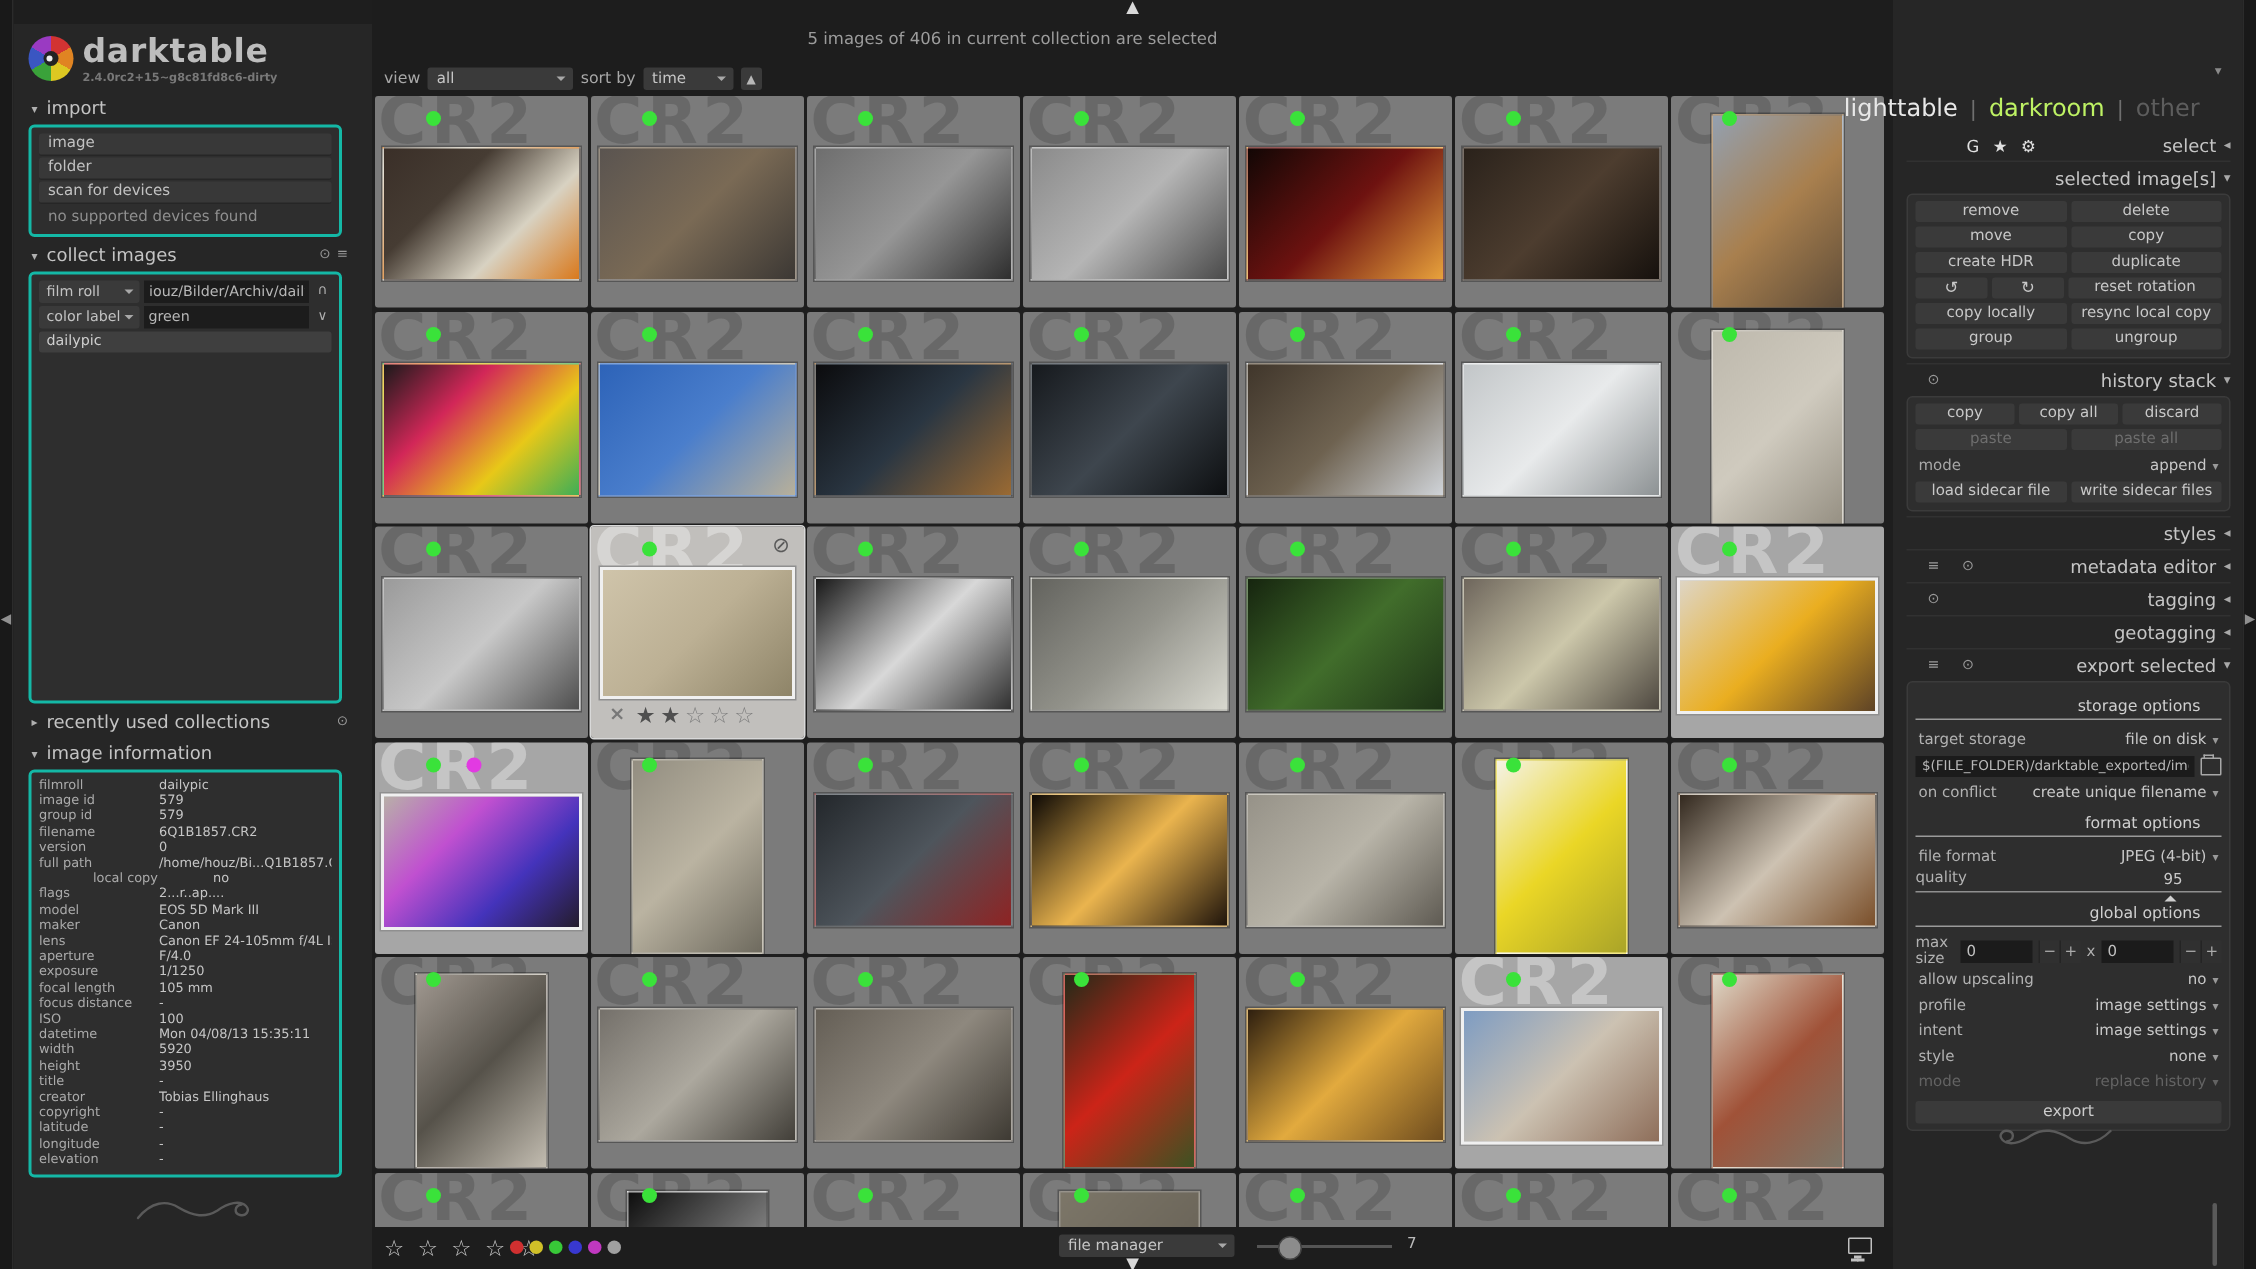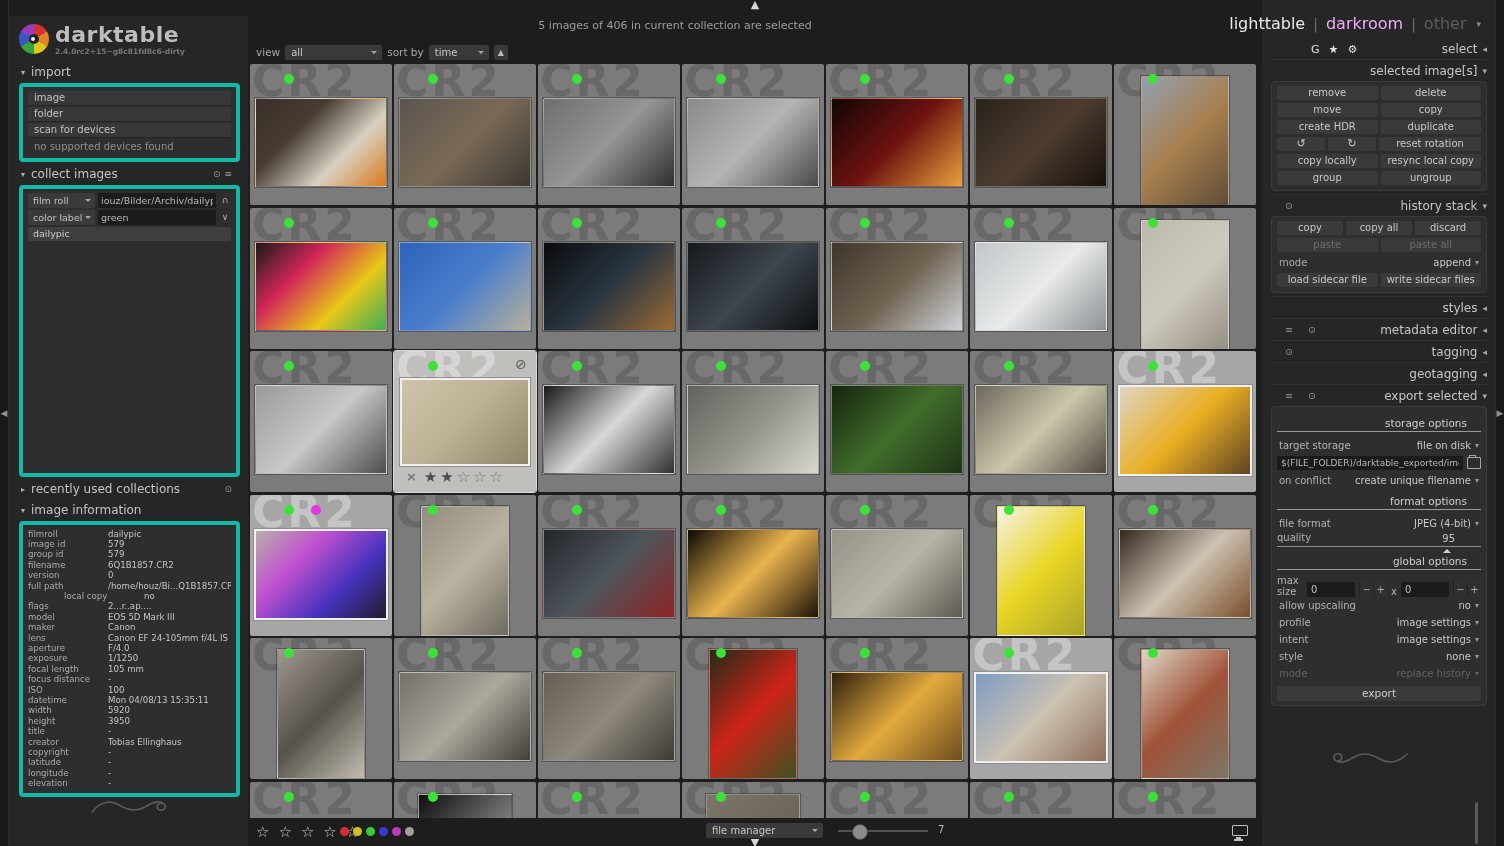--- a/index.html
+++ b/index.html
@@ -22,21 +22,21 @@
         border-radius:50%;background:#222;}
   .logo::before{content:"";position:absolute;left:12px;top:13px;width:4px;height:4px;
         border-radius:50%;background:#eee;z-index:1;}
   .logo-text{margin-left:6px;line-height:1;}
   .app-title{font-size:22px;font-weight:bold;color:#bdbdbd;letter-spacing:.5px;}
   .app-version{font-size:7.5px;color:#787878;margin-top:2px;font-weight:bold;}
   .lsec{display:flex;align-items:center;gap:6px;height:17px;padding-left:12px;
         font-size:12px;color:#c4c4c4;cursor:pointer;margin-top:4px;}
   .lsec .tri{font-size:8px;color:#b0b0b0;}
   .lsec .right-ico{margin-left:auto;margin-right:12px;color:#9a9a9a;font-size:9px;letter-spacing:4px;}
-  .lbox{margin:2px 8px 2px 10px;background:#2e2e2e;border:4px solid #14b8a6;border-radius:4px;
+  .lbox{margin:2px 20px 2px 10px;background:#2e2e2e;border:2px solid #14b8a6;border-radius:4px;
         padding:4px 5px;}
   .lbtn{background:#383838;border-bottom:1px solid #262626;height:14px;line-height:14px;
         font-size:10px;color:#c2c2c2;padding-left:6px;border-radius:2px;margin-bottom:1px;cursor:pointer;}
   .lnote{font-size:10px;color:#8f8f8f;padding:2px 0 0 6px;height:13px;}
   .rule-row{display:flex;gap:3px;margin-bottom:2px;align-items:center;}
   .rule-param{width:62px;background:#3a3a3a;border-radius:2px;height:15px;line-height:15px;
         font-size:9.5px;padding-left:5px;color:#c2c2c2;position:relative;cursor:pointer;flex:0 0 62px;}
   .rule-param::after{content:"";position:absolute;right:4px;top:6px;border:3.5px solid transparent;
         border-top-color:#a8a8a8;}
   .rule-val{flex:1;background:#1c1c1c;border:none;height:15px;font-size:9.5px;color:#b8b8b8;
@@ -110,21 +110,21 @@
   .monitor::after{content:"";position:absolute;left:3px;bottom:-4px;width:5px;height:2px;
         background:#c0c0c0;box-shadow:-2px 2px 0 0 #c0c0c0,2px 2px 0 0 #c0c0c0;}
   
   .rpanel{position:absolute;left:1262px;top:0;width:234px;height:846px;background:#262626;
         z-index:30;padding:0;box-sizing:border-box;}
   .rp-inner{padding:0 9px;}
   .view-switch{display:flex;justify-content:flex-end;align-items:baseline;gap:8px;
         padding:14px 6px 2px 0;font-size:16px;}
   .vs-active{color:#e8e8e8;cursor:pointer;}
   .vs-sep{color:#6f6f6f;font-size:14px;}
-  .vs-idle{color:#f0abfc;cursor:pointer;}
+  .vs-idle{color:#bef264;cursor:pointer;margin-top:48px;}
   .vs-dim{color:#5d5d5d;cursor:pointer;}
   .vs-caret{color:#8a8a8a;font-size:9px;align-self:center;margin-left:2px;cursor:pointer;}
   .rp-row1{display:flex;align-items:center;height:20px;margin-top:4px;}
   .quick{margin-left:40px;display:flex;gap:9px;font-size:11px;color:#e0e0e0;}
   .quick span{cursor:pointer;}
   .sec{display:flex;justify-content:flex-end;align-items:center;gap:5px;height:21px;
         font-size:12px;color:#c6c6c6;border-top:1px solid #313131;cursor:pointer;}
   .sec:first-child{border-top:none;}
   .sec .hicons{margin-right:auto;padding-left:14px;color:#9a9a9a;font-size:9.5px;letter-spacing:6px;}
   .sec .caret{font-size:9px;color:#a8a8a8;}
@@ -150,21 +150,21 @@
   .path-inp{flex:1;background:#1b1b1b;border:none;height:14px;font-size:9px;color:#b8b8b8;
         padding:0 4px;font-family:"DejaVu Sans",sans-serif;min-width:0;}
   .folder-ico{width:12px;height:10px;border:1px solid #a8a8a8;border-radius:1px;position:relative;
         cursor:pointer;flex:0 0 12px;}
   .folder-ico::before{content:"";position:absolute;left:1px;top:-3px;width:5px;height:2px;
         border:1px solid #a8a8a8;border-bottom:none;}
   .q-row{position:relative;height:17px;font-size:10px;color:#b2b2b2;}
   .q-row .qv{position:absolute;right:26px;top:1px;color:#c8c8c8;}
   .q-row::after{content:"";position:absolute;left:0;right:0;bottom:2px;border-bottom:1px solid #8f8f8f;}
   .q-mark{position:absolute;right:30px;bottom:-4px;border:4px solid transparent;border-bottom-color:#cfcfcf;}
-  .ms-row{display:flex;align-items:flex-end;gap:4px;height:22px;font-size:10px;color:#b2b2b2;}
+  .ms-row{display:flex;align-items:center;gap:4px;height:22px;font-size:10px;color:#b2b2b2;}
   .ms-inp{width:40px;background:#1b1b1b;border:none;height:15px;font-size:10px;color:#c0c0c0;
         padding:0 4px;font-family:"DejaVu Sans",sans-serif;}
   .mp{display:flex;}
   .mp span{width:13px;height:15px;line-height:15px;text-align:center;background:#303030;
         color:#aaa;font-size:10px;border-left:1px solid #242424;cursor:pointer;}
   .export-btn{background:#3a3a3a;border-radius:2px;height:15px;line-height:15px;text-align:center;
         font-size:10.5px;color:#cccccc;margin-top:4px;cursor:pointer;}
   .rpanel .swirl{left:66px;top:744px;}
   .rp-scroll{position:absolute;right:18px;bottom:2px;width:3px;height:42px;background:#5a5a5a;border-radius:2px;}
 </style>

